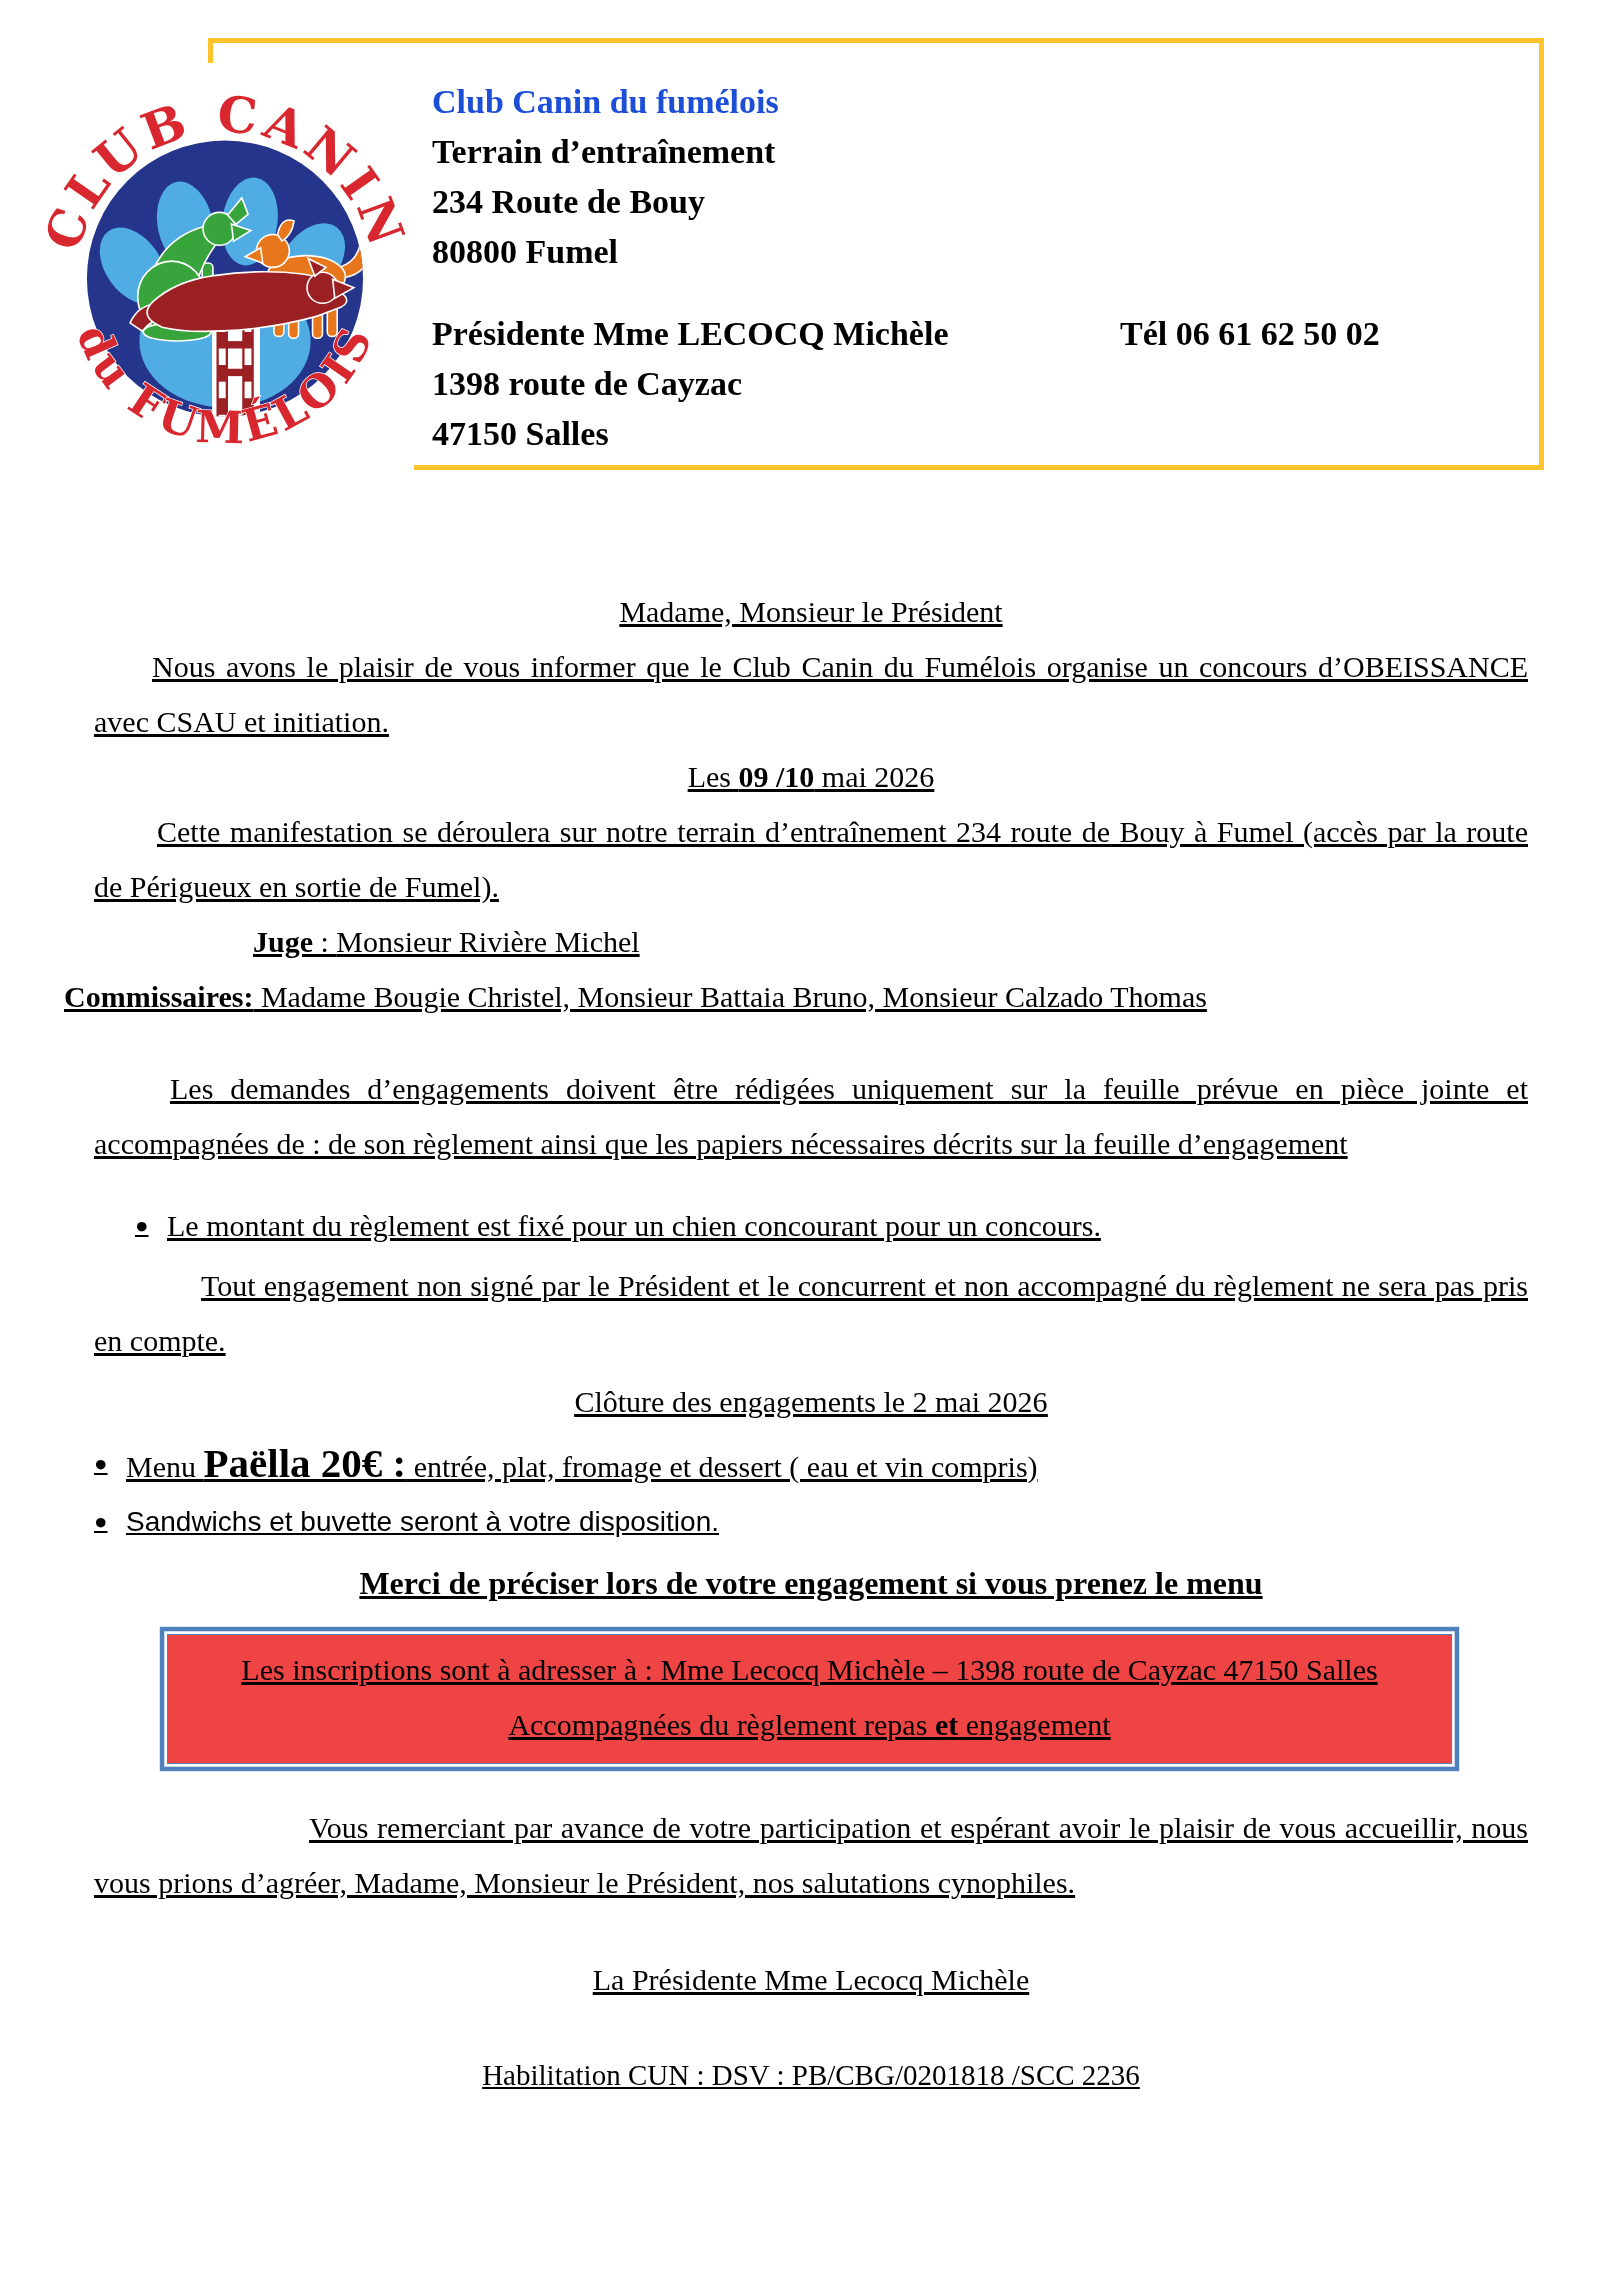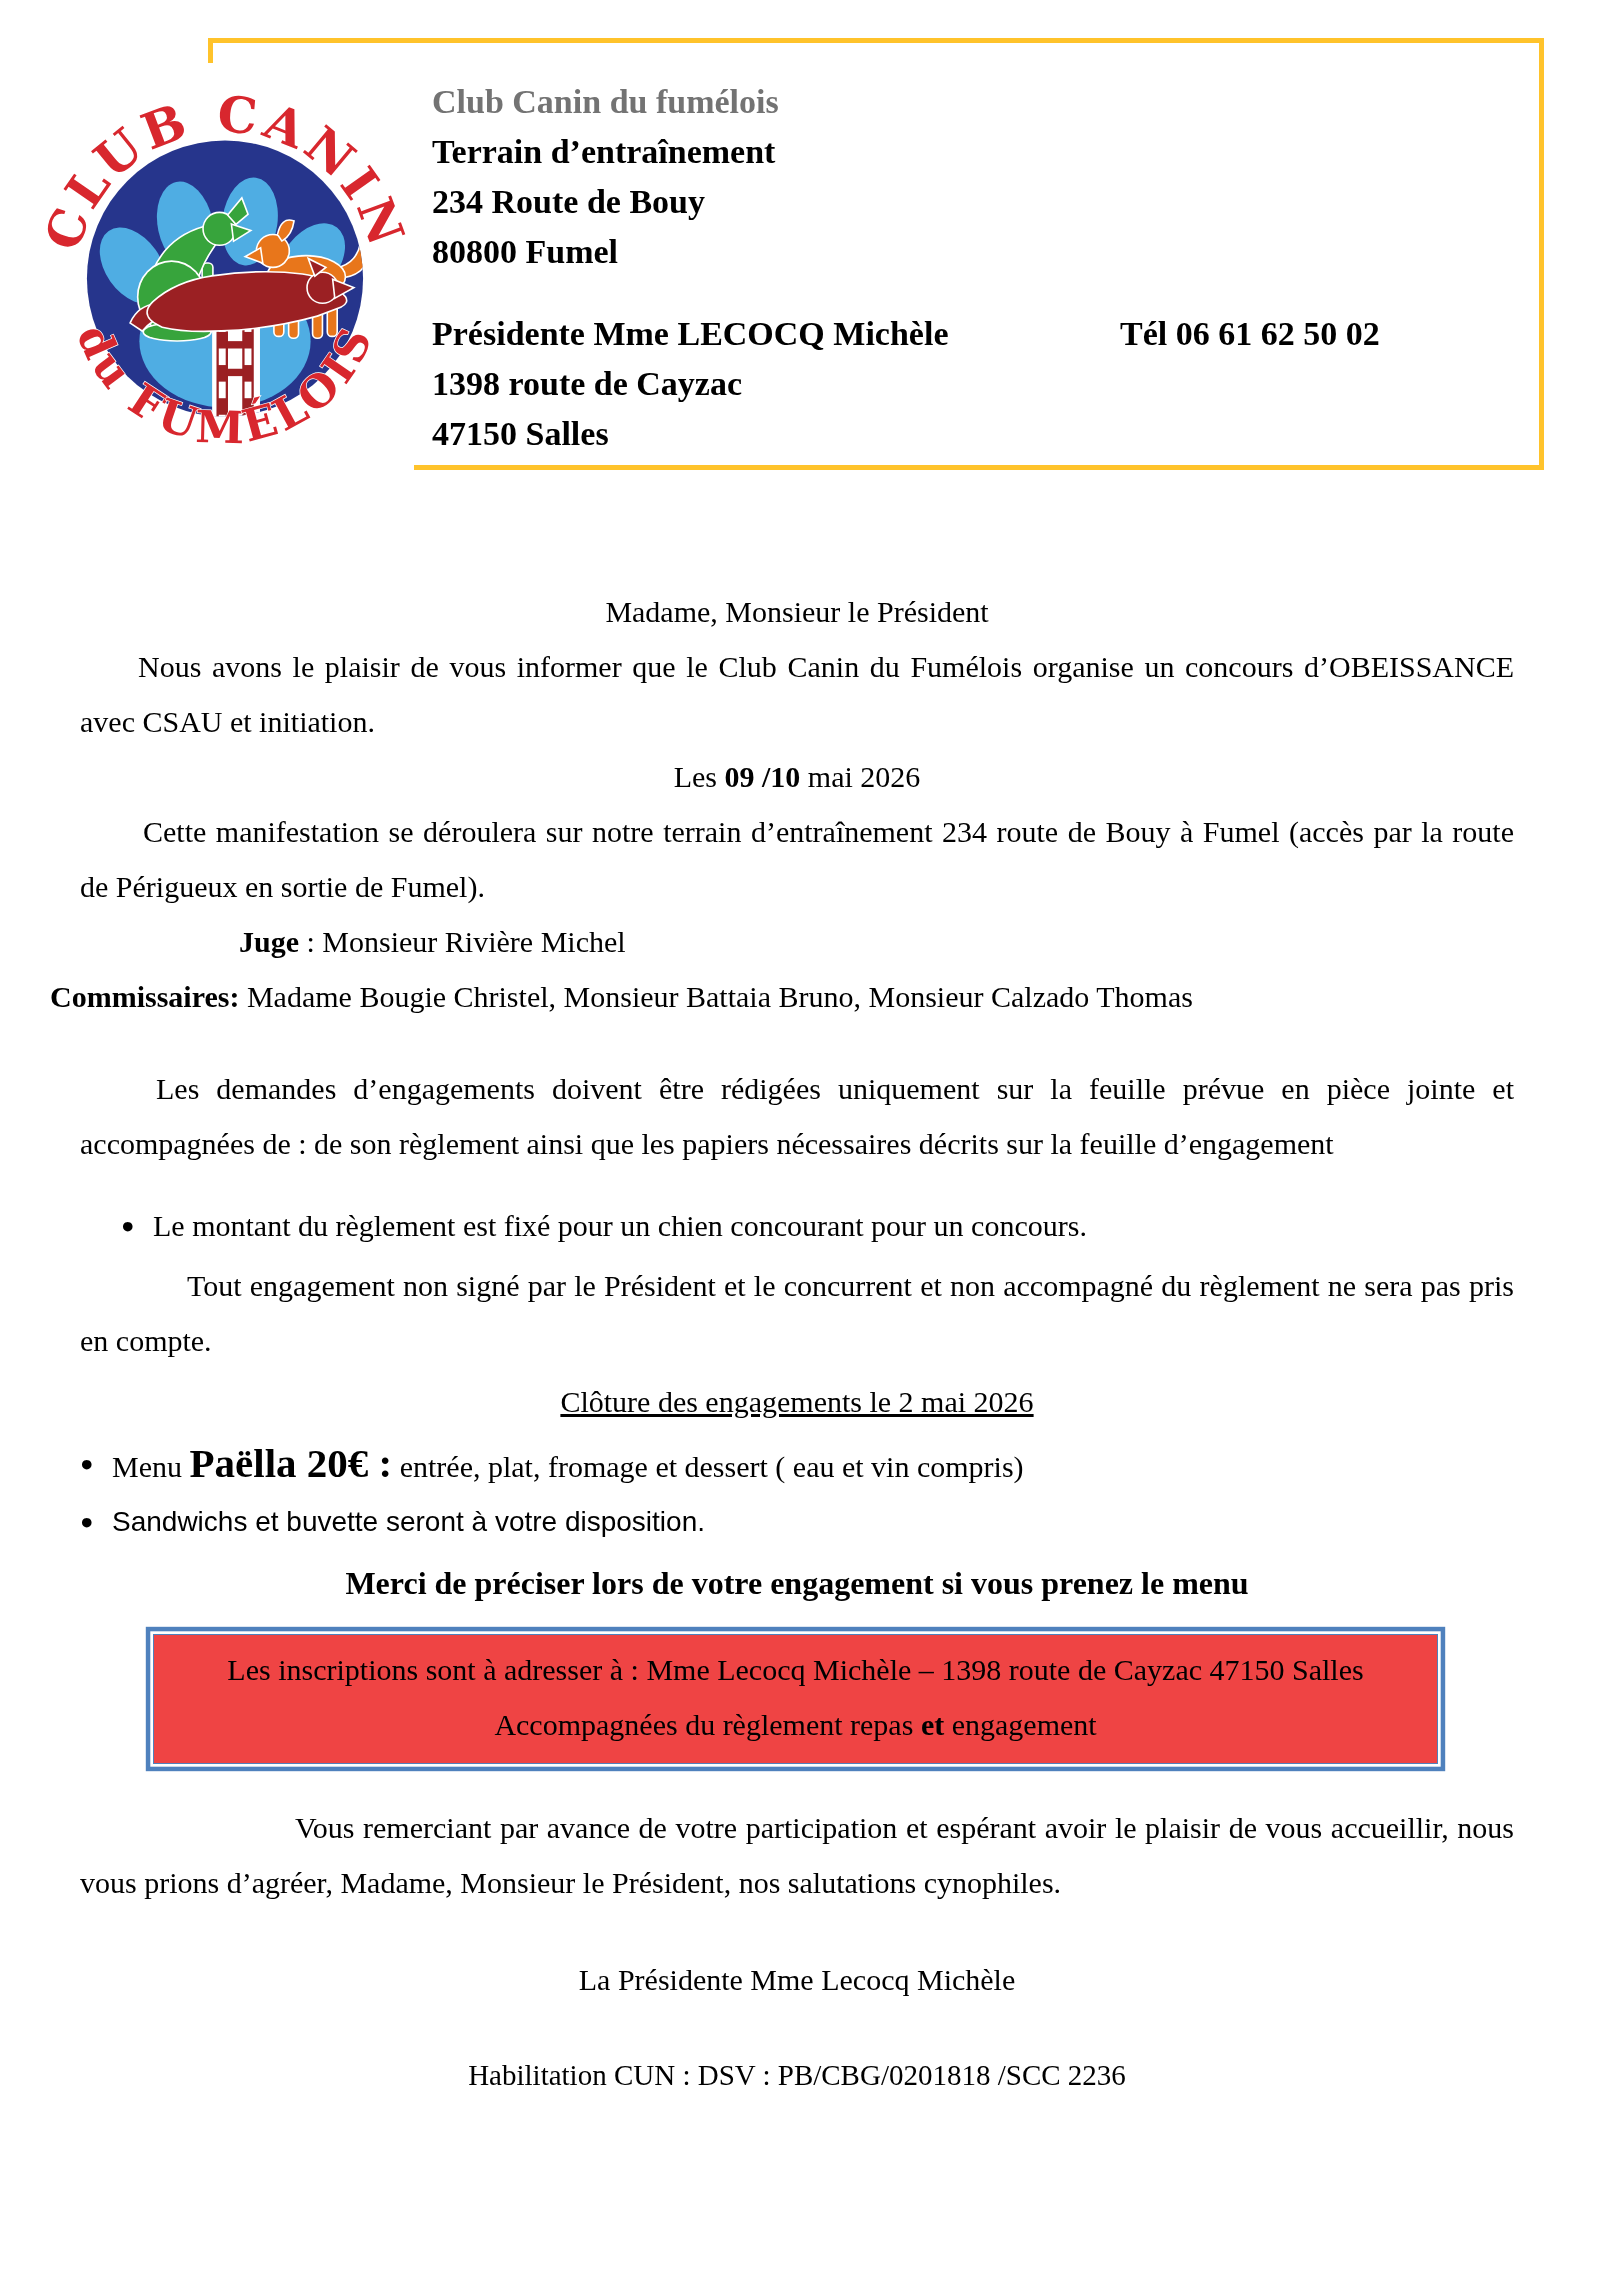--- a/index.html
+++ b/index.html
@@ -13,29 +13,29 @@
     border:5.4px solid #FFC32B;box-sizing:border-box;background:#fff;
   }
   .logo-wrap{
     position:absolute;left:36px;top:63px;width:378px;height:408px;
     background:#ffffff;display:flex;align-items:center;justify-content:center;
   }
   .header-text{
     position:absolute;left:432px;top:77px;width:1111px;
     font-weight:bold;font-size:34px;line-height:50px;
   }
-  .club-title{color:#737373;}
+  .club-title{color:#1d4ed8;}
   .hdr-spacer{height:32px;}
   .hdr-row{position:relative;}
   .hdr-tel{position:absolute;left:688px;top:0;}
   .hdr-email{position:absolute;left:582px;top:0;}
   
   .body-col{
-    position:absolute;left:80px;top:584px;width:1434px;
-    font-size:30px;line-height:55px;
+    position:absolute;left:94px;top:584px;width:1434px;
+    font-size:30px;line-height:55px;text-decoration:underline;
   }
   .body-col p{margin:0;}
   .center{text-align:center;}
   .justify{text-align:justify;}
   .ind-intro{text-indent:58px;}
   .ind-venue{text-indent:63px;}
   .ind-demandes{text-indent:76px;margin-top:37px !important;}
   .ind-tout{text-indent:107px;margin-top:5.4px !important;}
   .ind-closing{text-indent:215px;margin-top:36px !important;}
   .juge-line{text-indent:159px;}

